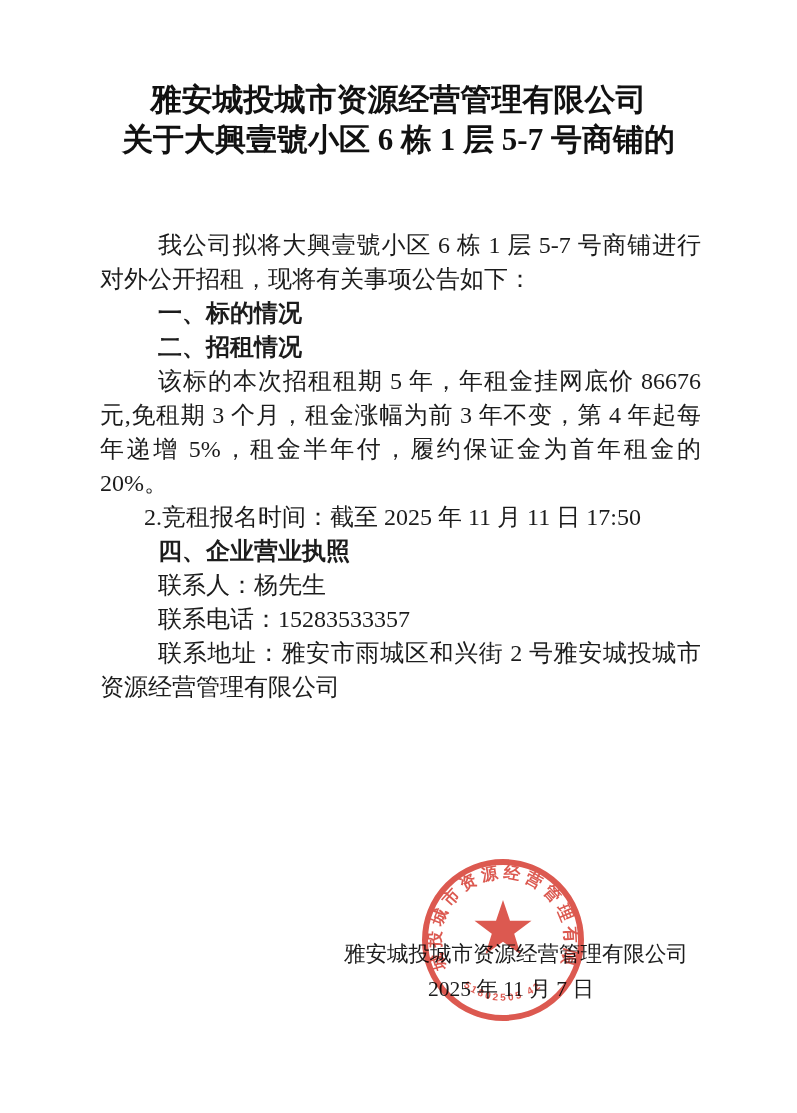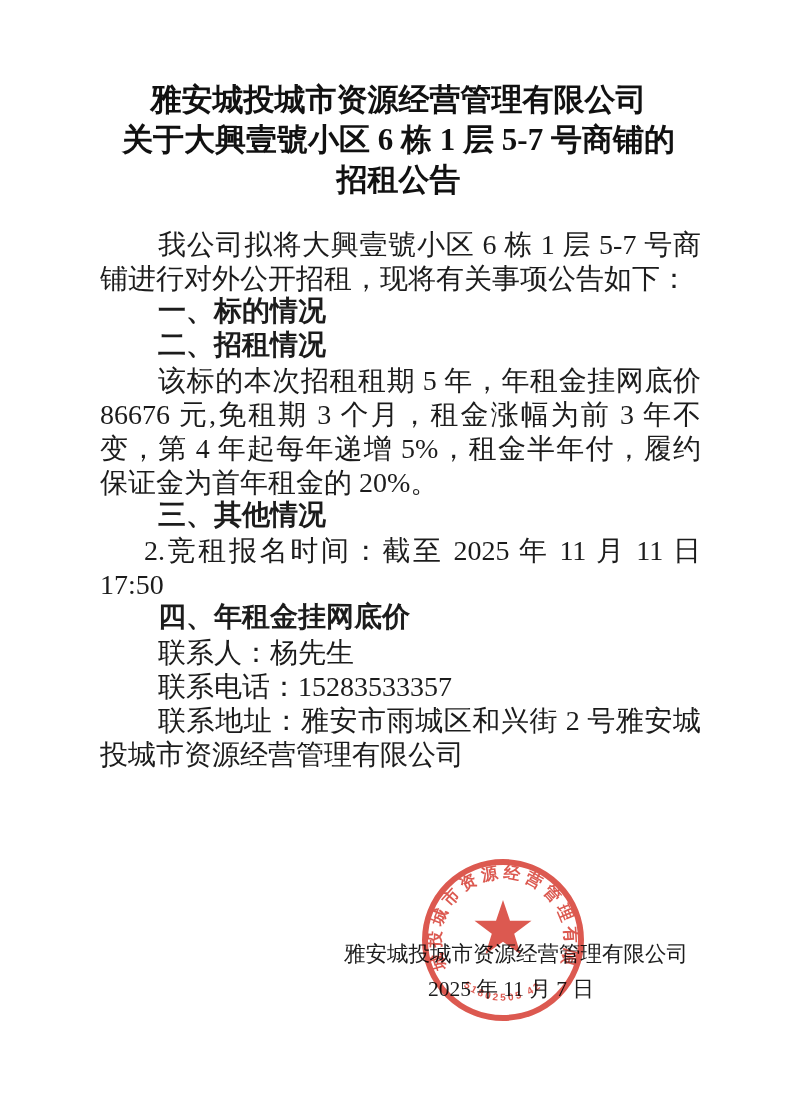--- a/index.html
+++ b/index.html
@@ -16,28 +16,28 @@
     left:0;top:80px;width:797px;
     text-align:center;
     font-weight:700;
     font-size:31px;
     line-height:40px;
     color:#111111;
   }
   .doc-body{
     position:absolute;
     left:100px;top:228px;width:601px;
-    font-size:28px;
+    font-size:24px;
     line-height:34px;
     text-align:justify;
   }
   .doc-body p{margin:0;}
   .p-indent{text-indent:58px;}
   .sec-heading{
-    font-family:Liberation Mono, monospace;
+    font-family:Liberation Serif, serif;
     font-weight:700;
     text-indent:58px;
   }
   .list-item{text-indent:44px;}
   .contact-line{text-indent:58px;font-family:Liberation Serif, serif;}
   .sig-company{
     position:absolute;
     top:939px;left:516px;
     transform:translateX(-50%);
     font-size:21.5px;
@@ -59,35 +59,33 @@
   }
 </style>
 </head>
 <body>
 
 <div class="page">
 
   <div class="doc-title">
     <div>雅安城投城市资源经营管理有限公司</div>
     <div>关于大興壹號小区 6 栋 1 层 5-7 号商铺的</div>
-    <div>招租公告</div>
   </div>
 
   <div class="doc-body">
     <p class="p-indent">我公司拟将大興壹號小区 6 栋 1 层 5-7 号商铺进行对外公开招租，现将有关事项公告如下：</p>
 
     <p class="sec-heading">一、标的情况</p>
 
     <p class="sec-heading">二、招租情况</p>
     <p class="p-indent">该标的本次招租租期 5 年，年租金挂网底价 86676 元,免租期 3 个月，租金涨幅为前 3 年不变，第 4 年起每年递增 5%，租金半年付，履约保证金为首年租金的 20%。</p>
 
-    <p class="sec-heading">三、其他情况</p>
     <p class="list-item">2.竞租报名时间：截至 2025 年 11 月 11 日 17:50</p>
 
-    <p class="sec-heading">四、年租金挂网底价</p>
+    <p class="sec-heading">四、企业营业执照</p>
     <p class="contact-line">联系人：杨先生</p>
     <p class="contact-line">联系电话：15283533357</p>
     <p class="contact-line">联系地址：雅安市雨城区和兴街 2 号雅安城投城市资源经营管理有限公司</p>
   </div>
 
   <div class="sig-company">雅安城投城市资源经营管理有限公司</div>
   <div class="sig-date">2025 年 11 月 7 日</div>
 
   <svg class="seal" viewBox="-90 -90 180 180" xmlns="http://www.w3.org/2000/svg">
     <circle cx="0" cy="0" r="78" fill="none" stroke="#d8473d" stroke-width="6"></circle>

